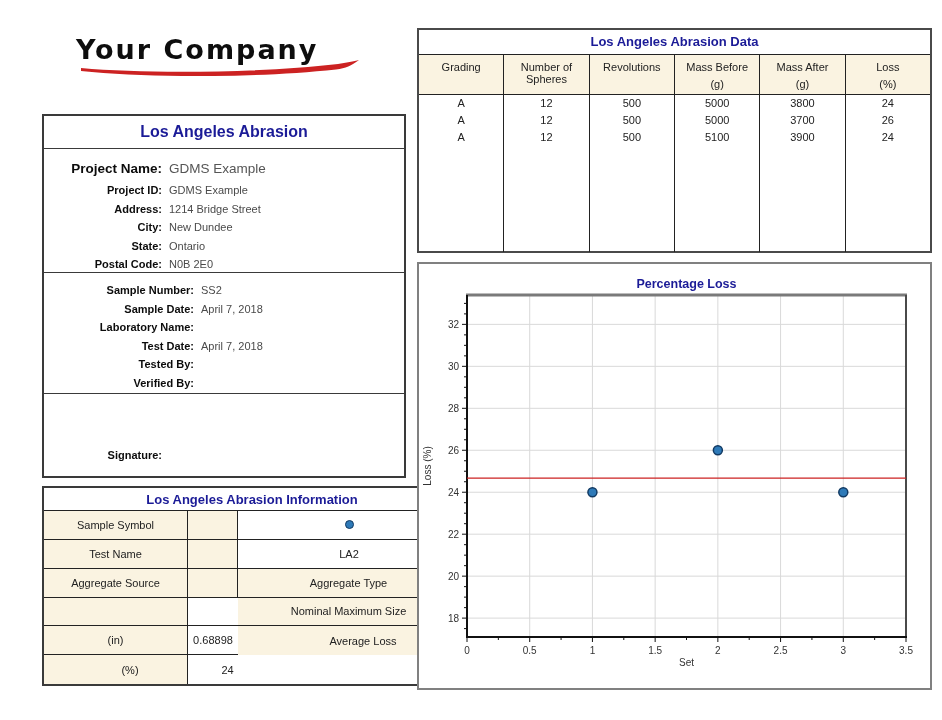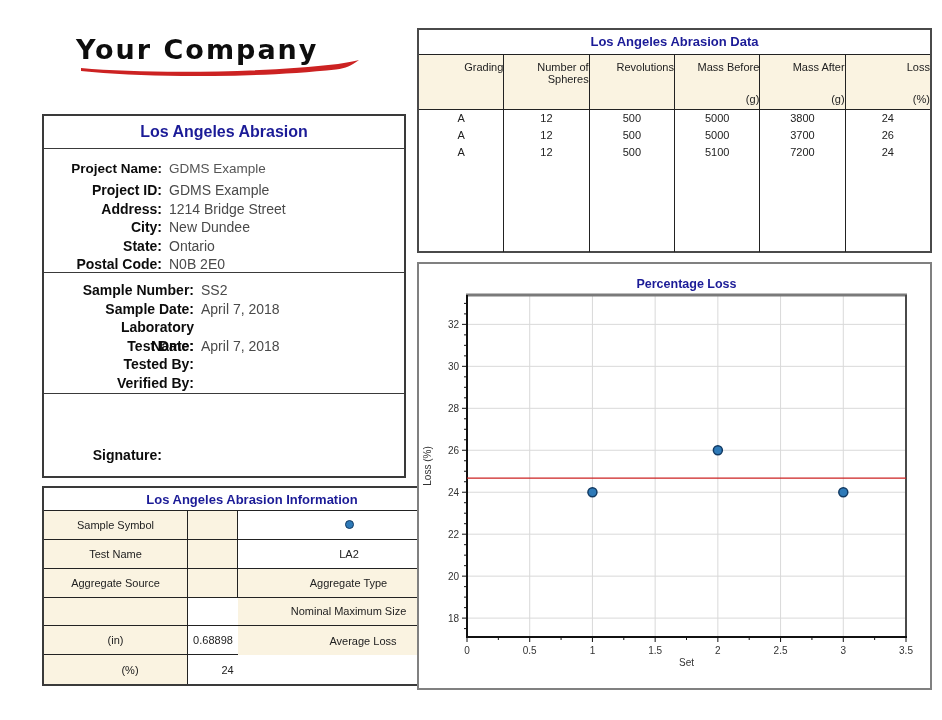--- a/index.html
+++ b/index.html
@@ -14,21 +14,21 @@
 
   
   .left-panel{position:absolute;left:22px;top:114px;width:364px;height:364px;
               border:2px solid #3a3a3a;box-sizing:border-box;background:#fff;}
   .lp-title{height:32px;line-height:31px;border-bottom:1px solid #3a3a3a;text-align:center;
             font-weight:bold;font-size:16px;}
   .lp-sec{box-sizing:border-box;padding-top:8px;border-bottom:1px solid #3a3a3a;}
   .lp-sec.project{height:124px;}
   .lp-sec.sample{height:121px;padding-left:32px;}
   .lp-sec.sig{height:83px;border-bottom:none;position:relative;}
-  .lp-row{display:flex;height:18.5px;line-height:18.5px;font-size:14px;}
+  .lp-row{display:flex;height:18.5px;line-height:18.5px;font-size:11px;}
   .lp-row .lbl{width:118px;text-align:right;font-weight:bold;color:#0c0c0c;flex:none;}
   .lp-row .val{margin-left:7px;color:#4a4a4a;white-space:nowrap;}
   .lp-row.big{height:24px;line-height:24px;font-size:13.5px;}
   .lp-row.big .val{color:#555;}
   .sig-row{position:absolute;left:0;top:52px;width:100%;}
 
   
   .info-table{position:absolute;left:22px;top:486px;width:420px;height:200px;
               border:2px solid #3a3a3a;box-sizing:border-box;background:#fff;
               display:grid;grid-template-columns:144px 50px 1fr;
@@ -45,22 +45,22 @@
        background:var(--marker);border:1.5px solid var(--marker-outline);}
 
   
   .data-table{position:absolute;left:397px;top:28px;width:515px;height:225px;
               border:2px solid #4a4a4a;box-sizing:border-box;background:#fff;}
   .dt-title{height:24px;line-height:23px;border-bottom:1px solid #222;text-align:center;
             font-weight:bold;font-size:13px;}
   .dt-cols{display:flex;height:calc(100% - 24px);}
   .dt-col{flex:1 1 0;border-right:1px solid #222;display:flex;flex-direction:column;min-width:0;}
   .dt-col:last-child{border-right:none;}
-  .dt-head{height:55px;flex:none;background:var(--cream);border-bottom:1px solid #222;
-           position:relative;text-align:right;font-size:11px;color:#222;padding-top:6px;
+  .dt-head{height:40px;flex:none;background:var(--cream);border-bottom:1px solid #222;
+           position:relative;text-align:center;font-size:11px;color:#222;padding-top:6px;
            box-sizing:border-box;}
   .dt-head .unit{position:absolute;bottom:4px;left:0;width:100%;}
   .dt-cell{height:17px;line-height:17px;text-align:center;font-size:11px;color:#222;}
 
   
   .chart-panel{position:absolute;left:397px;top:262px;width:515px;height:428px;
                border:2px solid #808080;box-sizing:border-box;background:#fff;}
   #chart-svg{display:block;}
   #chart-svg text{font-family:"Liberation Sans",sans-serif;}
 
@@ -215,21 +215,21 @@
         <div class="dt-cell">5100</div>
       </div>
 
       <div class="dt-col">
         <div class="dt-head">
           <div>Mass After</div>
           <div class="unit">(g)</div>
         </div>
         <div class="dt-cell">3800</div>
         <div class="dt-cell">3700</div>
-        <div class="dt-cell">7200</div>
+        <div class="dt-cell">3900</div>
       </div>
 
       <div class="dt-col">
         <div class="dt-head">
           <div>Loss</div>
           <div class="unit">(%)</div>
         </div>
         <div class="dt-cell">24</div>
         <div class="dt-cell">26</div>
         <div class="dt-cell">24</div>

